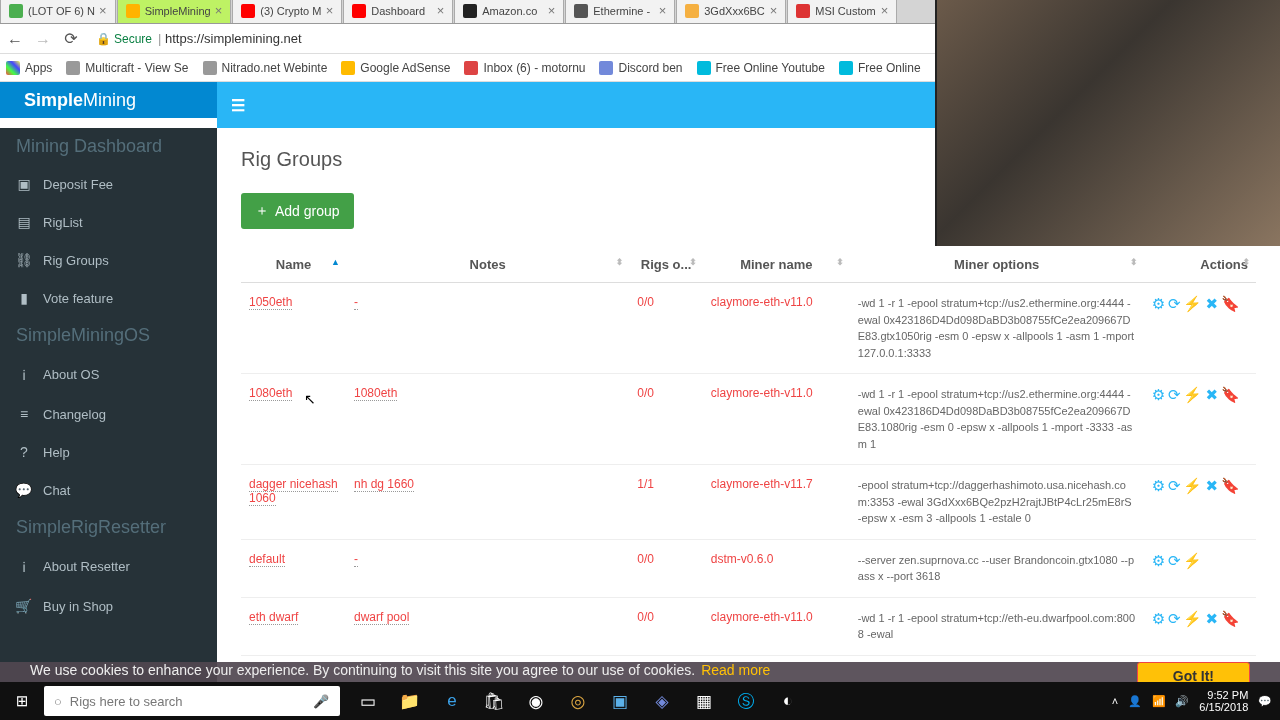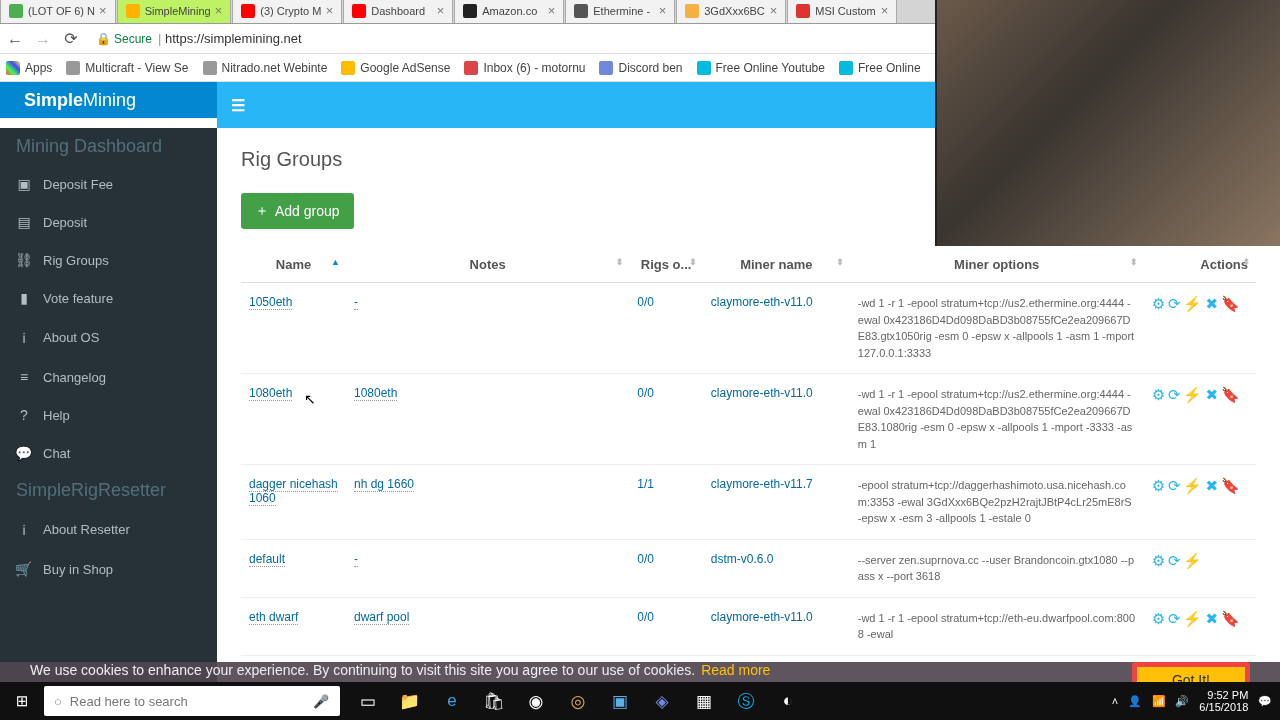--- a/index.html
+++ b/index.html
@@ -28,28 +28,28 @@
 .side-item{padding:11px 16px;font-size:13px;color:#b0bec5;display:flex;align-items:center;gap:11px;cursor:pointer}
 .side-icon{width:16px;display:inline-flex;justify-content:center;font-size:14px}
 .main{flex:1;background:#eceff1;overflow:hidden;display:flex;flex-direction:column}
 .content{background:#fff;margin:0;padding:20px 24px 0 24px;flex:1;overflow:hidden}
 .page-title{font-size:20px;color:#555;font-weight:400;margin-bottom:22px}
 .add-btn{background:#2e7d32;background:#4caf50;color:#fff;border:none;padding:9px 14px;font-size:14px;border-radius:3px;display:inline-flex;align-items:center;gap:6px;background:#43a047}
 table{width:100%;border-collapse:collapse;margin-top:18px;font-size:13px}
 th{text-align:center;padding:10px 8px;border-bottom:1px solid #ddd;color:#555;font-weight:600;font-size:13px;position:relative}
 th .sort{position:absolute;right:6px;color:#bbb;font-size:9px}
 th.sorted .sort{color:#0288d1}
-td{padding:12px 8px;border-bottom:1px solid #eee;color:#0369a1;vertical-align:top;font-size:12px}
+td{padding:12px 8px;border-bottom:1px solid #eee;color:#ef4444;vertical-align:top;font-size:12px}
 .dotted{border-bottom:1px dotted #999;cursor:pointer}
 .opts{color:#666;font-size:11px;line-height:1.5;word-break:break-all;max-width:270px}
 .actions-cell{white-space:nowrap;color:#29b6f6;font-size:15px}
 .actions-cell span{margin-right:3px;cursor:pointer}
 .cookie-bar{position:absolute;bottom:38px;left:0;right:0;height:20px;background:rgba(80,70,80,0.92);color:#eee;display:flex;align-items:flex-start;padding:0 30px;font-size:14px}
 .cookie-bar a{color:#ffc107;text-decoration:none;margin-left:6px}
-.cookie-btn{margin-left:auto;background:#ffc107;color:#333;border:5px solid #ef4444;padding:5px 35px;border-radius:3px;font-size:14px;font-weight:400}
+.cookie-btn{margin-left:auto;background:#ffc107;color:#333;border:1px solid #ef4444;padding:5px 35px;border-radius:3px;font-size:14px;font-weight:700}
 .taskbar{position:absolute;bottom:0;left:0;right:0;height:38px;background:#101010;display:flex;align-items:center;color:#fff}
 .win-btn{width:44px;height:38px;display:flex;align-items:center;justify-content:center;font-size:15px}
 .search-box{background:#fff;color:#777;height:30px;width:296px;border-radius:2px;display:flex;align-items:center;padding:0 10px;font-size:13px;gap:8px;margin-right:4px}
 .task-icons{display:flex;align-items:center;gap:2px;margin-left:4px}
 .task-icon{width:40px;height:38px;display:flex;align-items:center;justify-content:center;font-size:17px}
 .tray{margin-left:auto;display:flex;align-items:center;gap:10px;padding-right:8px;font-size:11px;color:#fff}
 .tray-time{text-align:right;line-height:1.1;font-size:11px}
 .webcam{position:absolute;top:0;right:0;width:345px;height:246px;background:linear-gradient(135deg,#6b5a4a 0%,#3a3530 40%,#8a7560 100%);z-index:50;border-left:2px solid #222}
 .col-name{width:100px}
 .col-notes{width:270px}
@@ -140,31 +140,32 @@
 <div class="app-container">
   <div class="sidebar">
     <div class="side-section">Mining Dashboard</div>
     <div id="side1">
         <div class="side-item">
           <span class="side-icon">▣</span>
           <span>Deposit Fee</span>
         </div>
         <div class="side-item">
           <span class="side-icon">▤</span>
-          <span>Deposit</span>
+          <span>RigList</span>
         </div>
         <div class="side-item">
           <span class="side-icon">⛓</span>
           <span>Rig Groups</span>
         </div>
         <div class="side-item">
           <span class="side-icon">▮</span>
           <span>Vote feature</span>
         </div>
       </div>
+    <div class="side-section">SimpleMiningOS</div>
     <div id="side2">
         <div class="side-item">
           <span class="side-icon">ℹ</span>
           <span>About OS</span>
         </div>
         <div class="side-item">
           <span class="side-icon">≡</span>
           <span>Changelog</span>
         </div>
         <div class="side-item">
@@ -260,21 +261,21 @@
 <div class="cookie-bar">
   <span>We use cookies to enhance your experience. By continuing to visit this site you agree to our use of cookies.</span>
   <a href="#">Read more</a>
   <button class="cookie-btn">Got It!</button>
 </div>
 
 <div class="taskbar">
   <div class="win-btn">⊞</div>
   <div class="search-box">
     <span>○</span>
-    <span>Read here to search</span>
+    <span>Rigs here to search</span>
     <span style="margin-left:auto">🎤</span>
   </div>
   <div class="task-icons">
     <div class="task-icon">▭</div>
     <div class="task-icon" style="color:#ffcf4b">📁</div>
     <div class="task-icon" style="color:#3ba0e6">e</div>
     <div class="task-icon">🛍</div>
     <div class="task-icon">◉</div>
     <div class="task-icon" style="color:#d9a441">◎</div>
     <div class="task-icon" style="color:#5bb0e8">▣</div>

